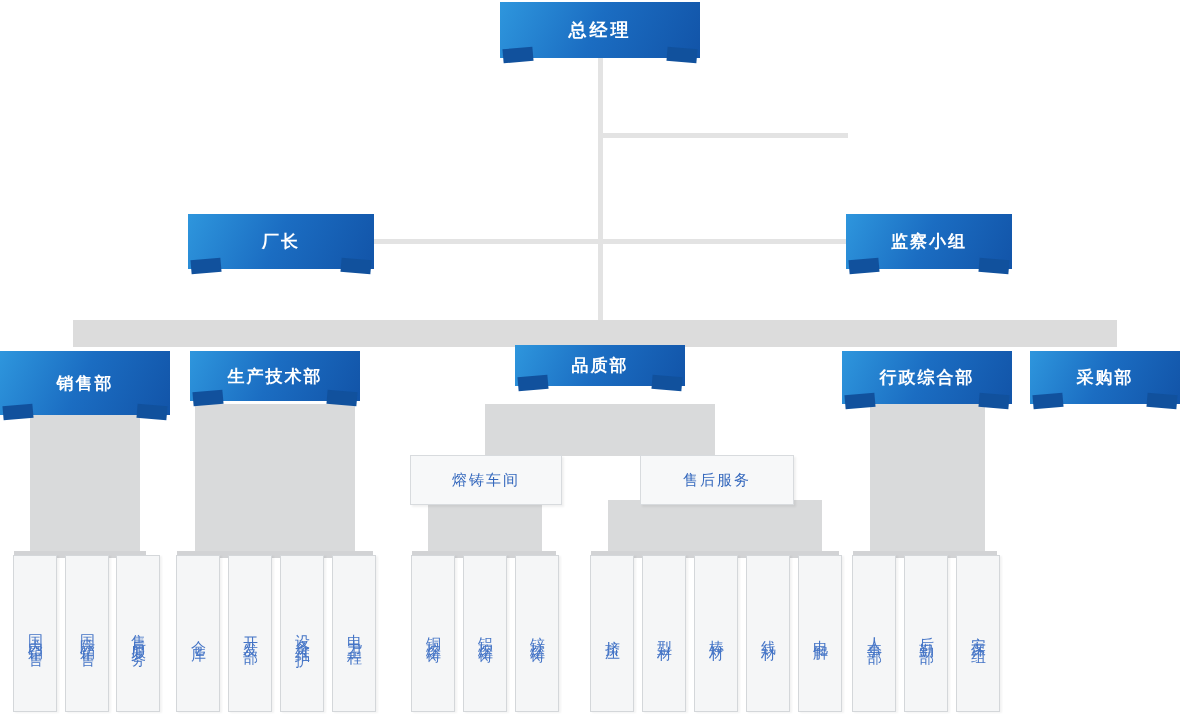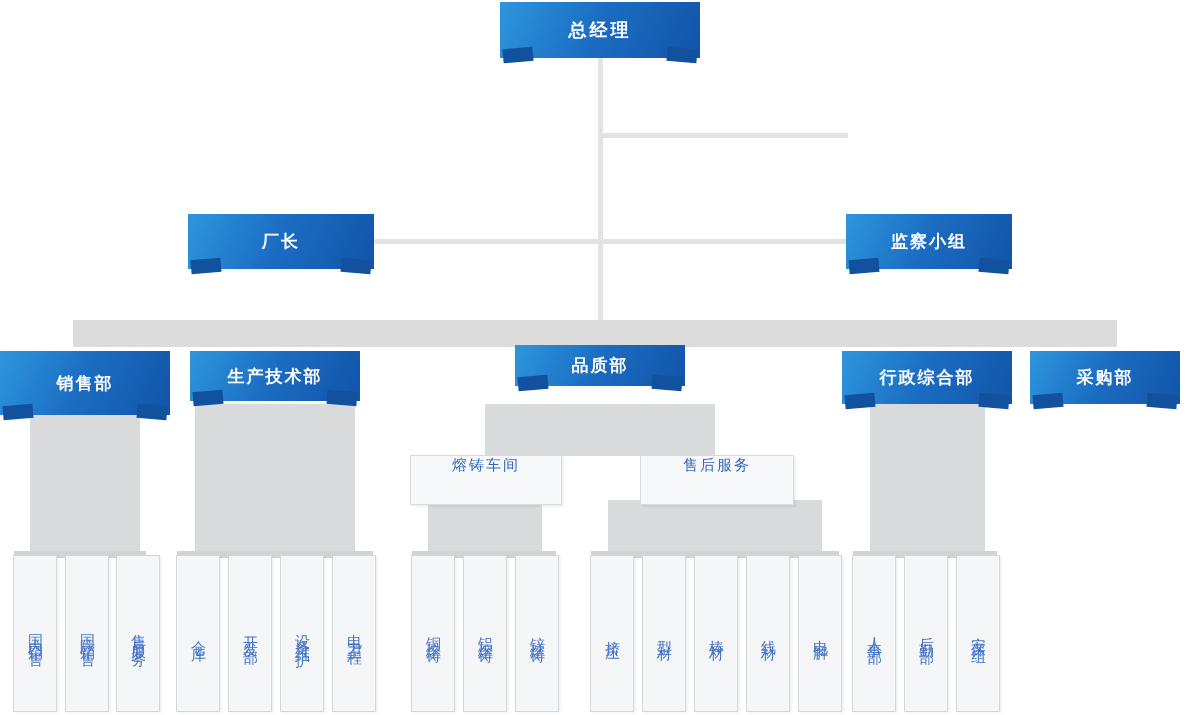--- a/index.html
+++ b/index.html
@@ -20,21 +20,21 @@
   }
   .bnode::before, .bnode::after {
     content:""; position:absolute; z-index:-1; bottom:-4px;
     width:30px; height:14px; background:#11519d;
   }
   .bnode::before { left:3px;  transform:rotate(-5deg); }
   .bnode::after  { right:3px; transform:rotate(5deg); }
   .root { font-size:18px; letter-spacing:3px; }
   
   .wnode {
-    position:absolute; z-index:2; display:flex; justify-content:center;
+    position:absolute; z-index:2; display:flex; align-items:center; justify-content:center;
     background:#f7f8f9; border:1px solid #d8dbde; color:#3568bd;
     font-size:15px; letter-spacing:2px; box-shadow:2px 2px 2px rgba(0,0,0,0.06);
   }
   
   .vnode {
     position:absolute; z-index:2; width:42px; height:155px;
     display:flex; align-items:center; justify-content:center;
     background:#f5f6f7; border:1px solid #d4d7da; color:#4474c6; font-size:15px;
     box-shadow:2px 1px 2px rgba(0,0,0,0.05);
   }

